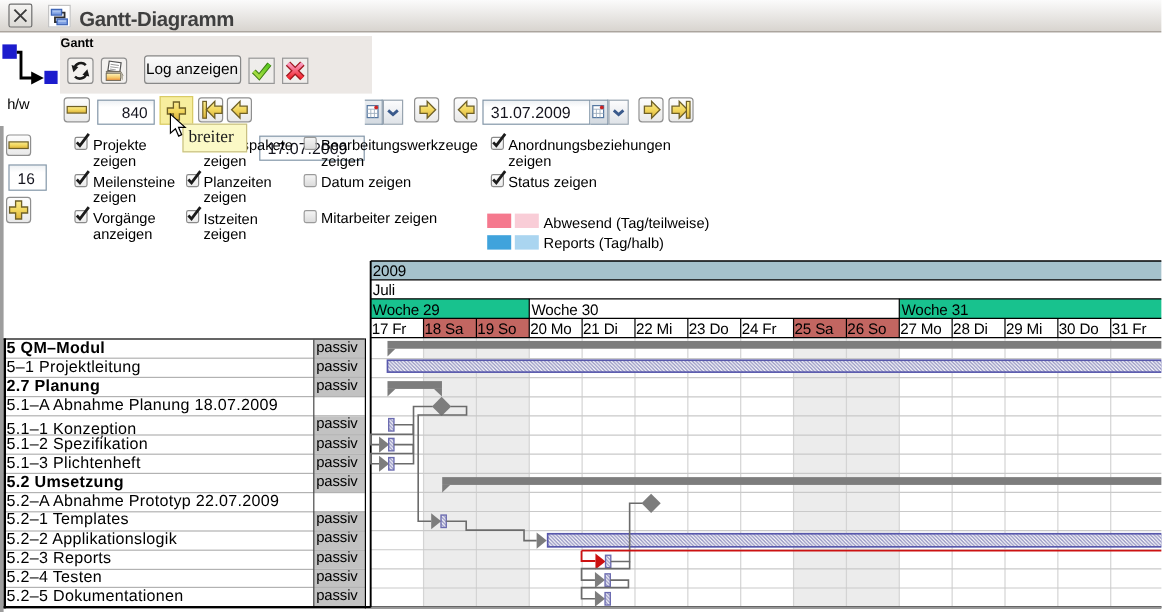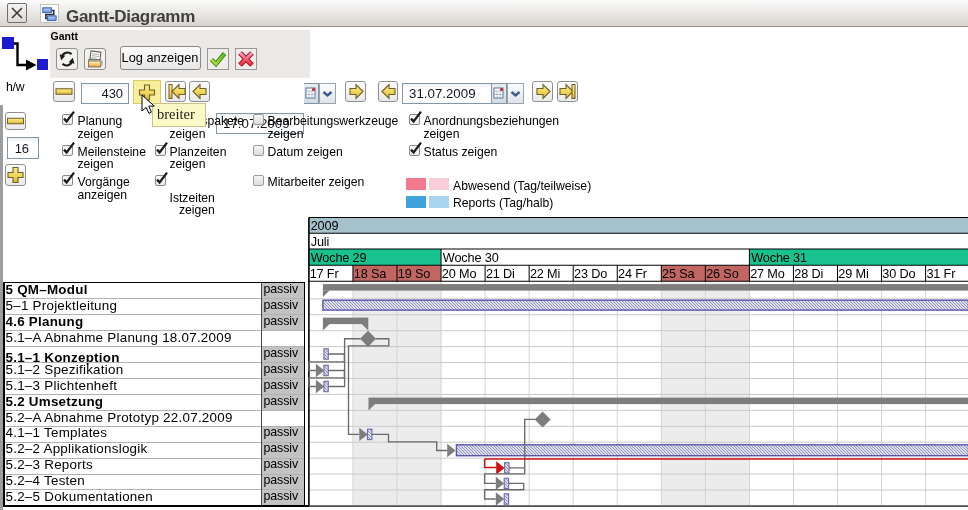--- a/index.html
+++ b/index.html
@@ -94,21 +94,21 @@
       <defs>
         <linearGradient id="yg1" x1="0" y1="0" x2="0" y2="1">
           <stop offset="0" stop-color="#faeb90"></stop>
           <stop offset="0.5" stop-color="#f2d75e"></stop>
           <stop offset="1" stop-color="#dcb23a"></stop>
         </linearGradient>
       </defs>
       <rect x="2" y="6.75" width="16" height="5.5" fill="url(#yg1)" stroke="#6f6026" stroke-width="1"></rect>
     </svg>
   </div>
-<div class="fld" style="left:81px;top:82.5px;width:48px;height:21px;font-size:12.9px;line-height:20px;text-align:right;padding-right:5px;">430</div>
+<div class="fld" style="left:81px;top:82.5px;width:48px;height:21px;font-size:12.9px;line-height:20px;text-align:right;padding-right:5px;">840</div>
 <div class="ab" style="left:133px;top:79.5px;width:28px;height:24px;background:#f7ee9e;border:1px solid #d9cb67;box-sizing:border-box;">
     <svg width="26" height="23" style="position:absolute;left:0;top:0">
       <defs>
         <linearGradient id="yg2" x1="0" y1="0" x2="0" y2="1">
           <stop offset="0" stop-color="#faeb90"></stop>
           <stop offset="0.5" stop-color="#f2d75e"></stop>
           <stop offset="1" stop-color="#dcb23a"></stop>
         </linearGradient>
       </defs>
       <path d="M5.5,9.0 h5 v-5 h5 v5 h5 v5 h-5 v5 h-5 v-5 h-5 z" fill="url(#yg2)" stroke="#6f6026" stroke-width="1.1"></path>
@@ -216,21 +216,21 @@
   </div>
 <div class="ab" style="left:151.5px;top:103px;width:54px;height:24px;background:#fbf9c6;border:1px solid #c9c083;box-sizing:border-box;z-index:30;"></div>
 <div class="ab" style="left:157px;top:105.5px;font-family:'Liberation Serif',serif;font-size:14.5px;color:#1e1e1e;z-index:31;">breiter</div>
 <svg class="ab" style="left:141px;top:94px;z-index:40" width="16" height="22">
     <polygon points="1,1 1,17 5.2,13.3 7.9,19.4 10.4,18.2 7.8,12.1 13.3,12.1" fill="#fff" stroke="#000" stroke-width="1"></polygon>
   </svg>
 <div class="cb" style="left:62px;top:114px;"></div>
 <svg class="ab" style="left:61px;top:110px" width="16" height="16">
     <path d="M3,8.6 L5.6,11.4 L13,1.6" stroke="#1c1c1c" stroke-width="2.3" fill="none"></path>
   </svg>
-<div class="lbl" style="left:77.5px;top:115.2px;">Planung
+<div class="lbl" style="left:77.5px;top:115.2px;">Projekte
 zeigen</div>
 <div class="cb" style="left:62px;top:144.5px;"></div>
 <svg class="ab" style="left:61px;top:140.5px" width="16" height="16">
     <path d="M3,8.6 L5.6,11.4 L13,1.6" stroke="#1c1c1c" stroke-width="2.3" fill="none"></path>
   </svg>
 <div class="lbl" style="left:77.5px;top:145.7px;">Meilensteine
 zeigen</div>
 <div class="cb" style="left:62px;top:175px;"></div>
 <svg class="ab" style="left:61px;top:171px" width="16" height="16">
     <path d="M3,8.6 L5.6,11.4 L13,1.6" stroke="#1c1c1c" stroke-width="2.3" fill="none"></path>
@@ -246,21 +246,21 @@
 <div class="cb" style="left:155px;top:144.5px;"></div>
 <svg class="ab" style="left:154px;top:140.5px" width="16" height="16">
     <path d="M3,8.6 L5.6,11.4 L13,1.6" stroke="#1c1c1c" stroke-width="2.3" fill="none"></path>
   </svg>
 <div class="lbl" style="left:169.5px;top:145.7px;">Planzeiten
 zeigen</div>
 <div class="cb" style="left:155px;top:175px;"></div>
 <svg class="ab" style="left:154px;top:171px" width="16" height="16">
     <path d="M3,8.6 L5.6,11.4 L13,1.6" stroke="#1c1c1c" stroke-width="2.3" fill="none"></path>
   </svg>
-<div class="lbl" style="left:169.5px;top:192px;text-align:right;">Istzeiten
+<div class="lbl" style="left:169.5px;top:177px;">Istzeiten
 zeigen</div>
 <div class="cb cbu" style="left:253px;top:114px;"></div>
 <div class="lbl" style="left:267.5px;top:115.2px;">Bearbeitungswerkzeuge
 zeigen</div>
 <div class="cb cbu" style="left:253px;top:144.5px;"></div>
 <div class="lbl" style="left:267.5px;top:145.7px;">Datum zeigen</div>
 <div class="cb cbu" style="left:253px;top:175px;"></div>
 <div class="lbl" style="left:267.5px;top:176.2px;">Mitarbeiter zeigen</div>
 <div class="cb" style="left:409px;top:114px;"></div>
 <svg class="ab" style="left:408px;top:110px" width="16" height="16">
@@ -306,38 +306,38 @@
     </svg>
   </div>
 <div class="ab" style="left:261px;top:282.9px;width:42.5px;height:15.93px;background:#c2c2c2;"></div>
 <div class="ab" style="left:263.5px;top:282.1px;font-size:12.4px;letter-spacing:-0.1px;line-height:15.93px;color:#000;">passiv</div>
 <div class="trow" style="top:282.1px;line-height:15.93px;font-weight:bold;">5 QM–Modul</div>
 <div class="ab" style="left:261px;top:298.83px;width:42.5px;height:15.93px;background:#c2c2c2;"></div>
 <div class="ab" style="left:263.5px;top:298.03px;font-size:12.4px;letter-spacing:-0.1px;line-height:15.93px;color:#000;">passiv</div>
 <div class="trow" style="top:298.03px;line-height:15.93px;">5–1 Projektleitung</div>
 <div class="ab" style="left:261px;top:314.76px;width:42.5px;height:15.93px;background:#c2c2c2;"></div>
 <div class="ab" style="left:263.5px;top:313.96px;font-size:12.4px;letter-spacing:-0.1px;line-height:15.93px;color:#000;">passiv</div>
-<div class="trow" style="top:313.96px;line-height:15.93px;font-weight:bold;">4.6 Planung</div>
+<div class="trow" style="top:313.96px;line-height:15.93px;font-weight:bold;">2.7 Planung</div>
 <div class="trow" style="top:329.89px;line-height:15.93px;">5.1–A Abnahme Planung 18.07.2009</div>
 <div class="ab" style="left:261px;top:346.62px;width:42.5px;height:15.93px;background:#c2c2c2;"></div>
 <div class="ab" style="left:263.5px;top:345.82px;font-size:12.4px;letter-spacing:-0.1px;line-height:15.93px;color:#000;">passiv</div>
-<div class="trow" style="top:350px;line-height:15.93px;font-weight:bold;">5.1–1 Konzeption</div>
+<div class="trow" style="top:350px;line-height:15.93px;">5.1–1 Konzeption</div>
 <div class="ab" style="left:261px;top:362.55px;width:42.5px;height:15.93px;background:#c2c2c2;"></div>
 <div class="ab" style="left:263.5px;top:361.75px;font-size:12.4px;letter-spacing:-0.1px;line-height:15.93px;color:#000;">passiv</div>
 <div class="trow" style="top:361.75px;line-height:15.93px;">5.1–2 Spezifikation</div>
 <div class="ab" style="left:261px;top:378.48px;width:42.5px;height:15.93px;background:#c2c2c2;"></div>
 <div class="ab" style="left:263.5px;top:377.68px;font-size:12.4px;letter-spacing:-0.1px;line-height:15.93px;color:#000;">passiv</div>
 <div class="trow" style="top:377.68px;line-height:15.93px;">5.1–3 Plichtenheft</div>
 <div class="ab" style="left:261px;top:394.41px;width:42.5px;height:15.93px;background:#c2c2c2;"></div>
 <div class="ab" style="left:263.5px;top:393.61px;font-size:12.4px;letter-spacing:-0.1px;line-height:15.93px;color:#000;">passiv</div>
 <div class="trow" style="top:393.61px;line-height:15.93px;font-weight:bold;">5.2 Umsetzung</div>
 <div class="trow" style="top:409.54px;line-height:15.93px;">5.2–A Abnahme Prototyp 22.07.2009</div>
 <div class="ab" style="left:261px;top:426.27px;width:42.5px;height:15.93px;background:#c2c2c2;"></div>
 <div class="ab" style="left:263.5px;top:425.47px;font-size:12.4px;letter-spacing:-0.1px;line-height:15.93px;color:#000;">passiv</div>
-<div class="trow" style="top:425.47px;line-height:15.93px;">4.1–1 Templates</div>
+<div class="trow" style="top:425.47px;line-height:15.93px;">5.2–1 Templates</div>
 <div class="ab" style="left:261px;top:442.2px;width:42.5px;height:15.93px;background:#c2c2c2;"></div>
 <div class="ab" style="left:263.5px;top:441.4px;font-size:12.4px;letter-spacing:-0.1px;line-height:15.93px;color:#000;">passiv</div>
 <div class="trow" style="top:441.4px;line-height:15.93px;">5.2–2 Applikationslogik</div>
 <div class="ab" style="left:261px;top:458.13px;width:42.5px;height:15.93px;background:#c2c2c2;"></div>
 <div class="ab" style="left:263.5px;top:457.33px;font-size:12.4px;letter-spacing:-0.1px;line-height:15.93px;color:#000;">passiv</div>
 <div class="trow" style="top:457.33px;line-height:15.93px;">5.2–3 Reports</div>
 <div class="ab" style="left:261px;top:474.06px;width:42.5px;height:15.93px;background:#c2c2c2;"></div>
 <div class="ab" style="left:263.5px;top:473.26px;font-size:12.4px;letter-spacing:-0.1px;line-height:15.93px;color:#000;">passiv</div>
 <div class="trow" style="top:473.26px;line-height:15.93px;">5.2–4 Testen</div>
 <div class="ab" style="left:261px;top:489.99px;width:42.5px;height:15.93px;background:#c2c2c2;"></div>

